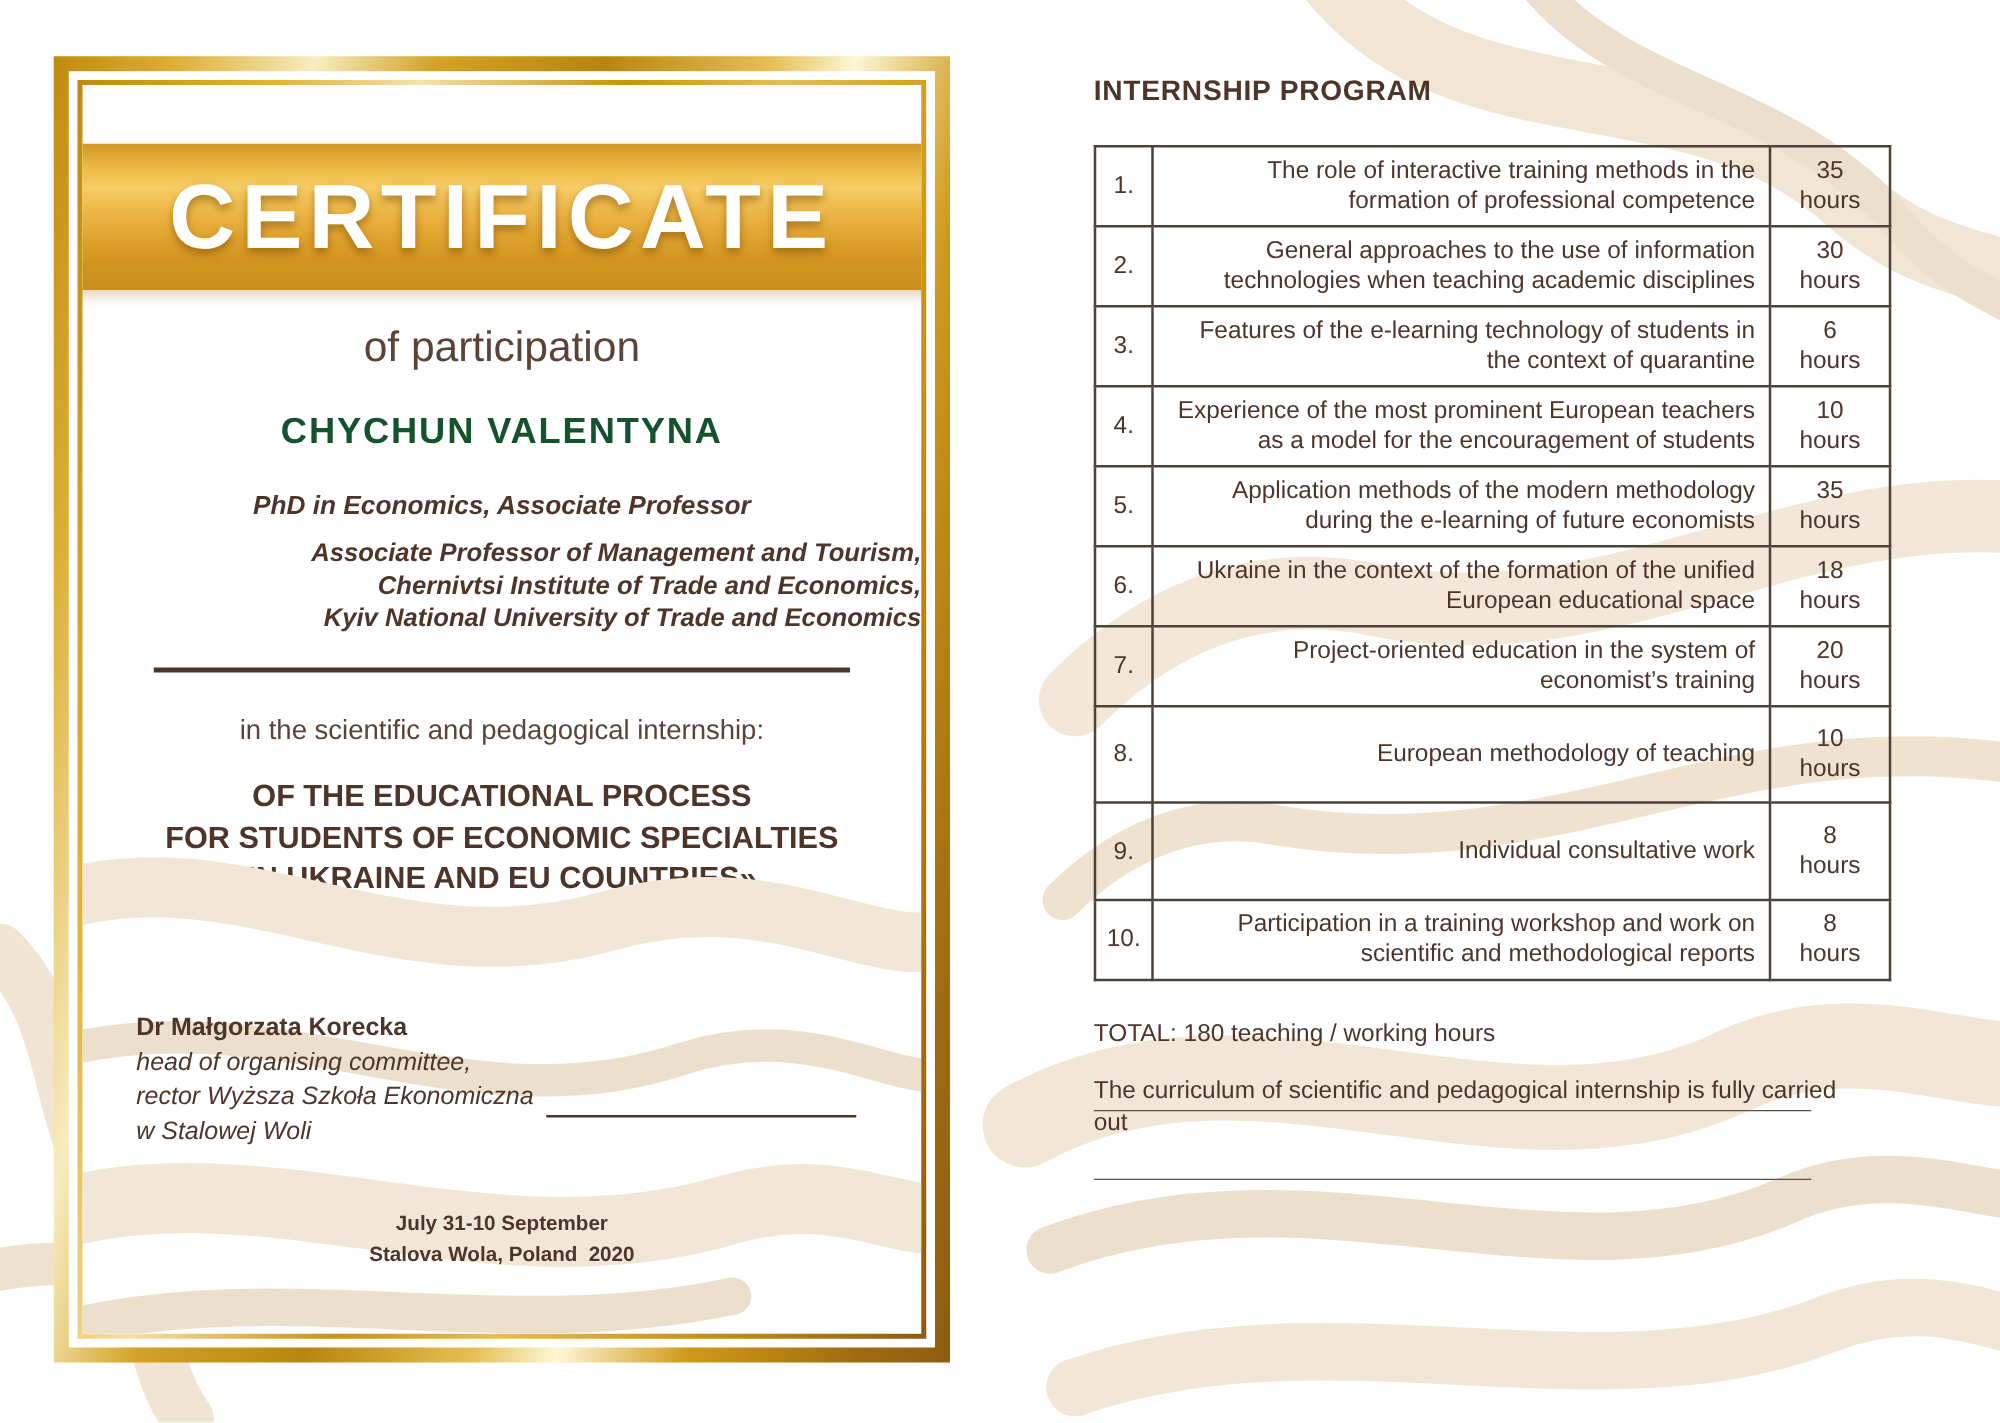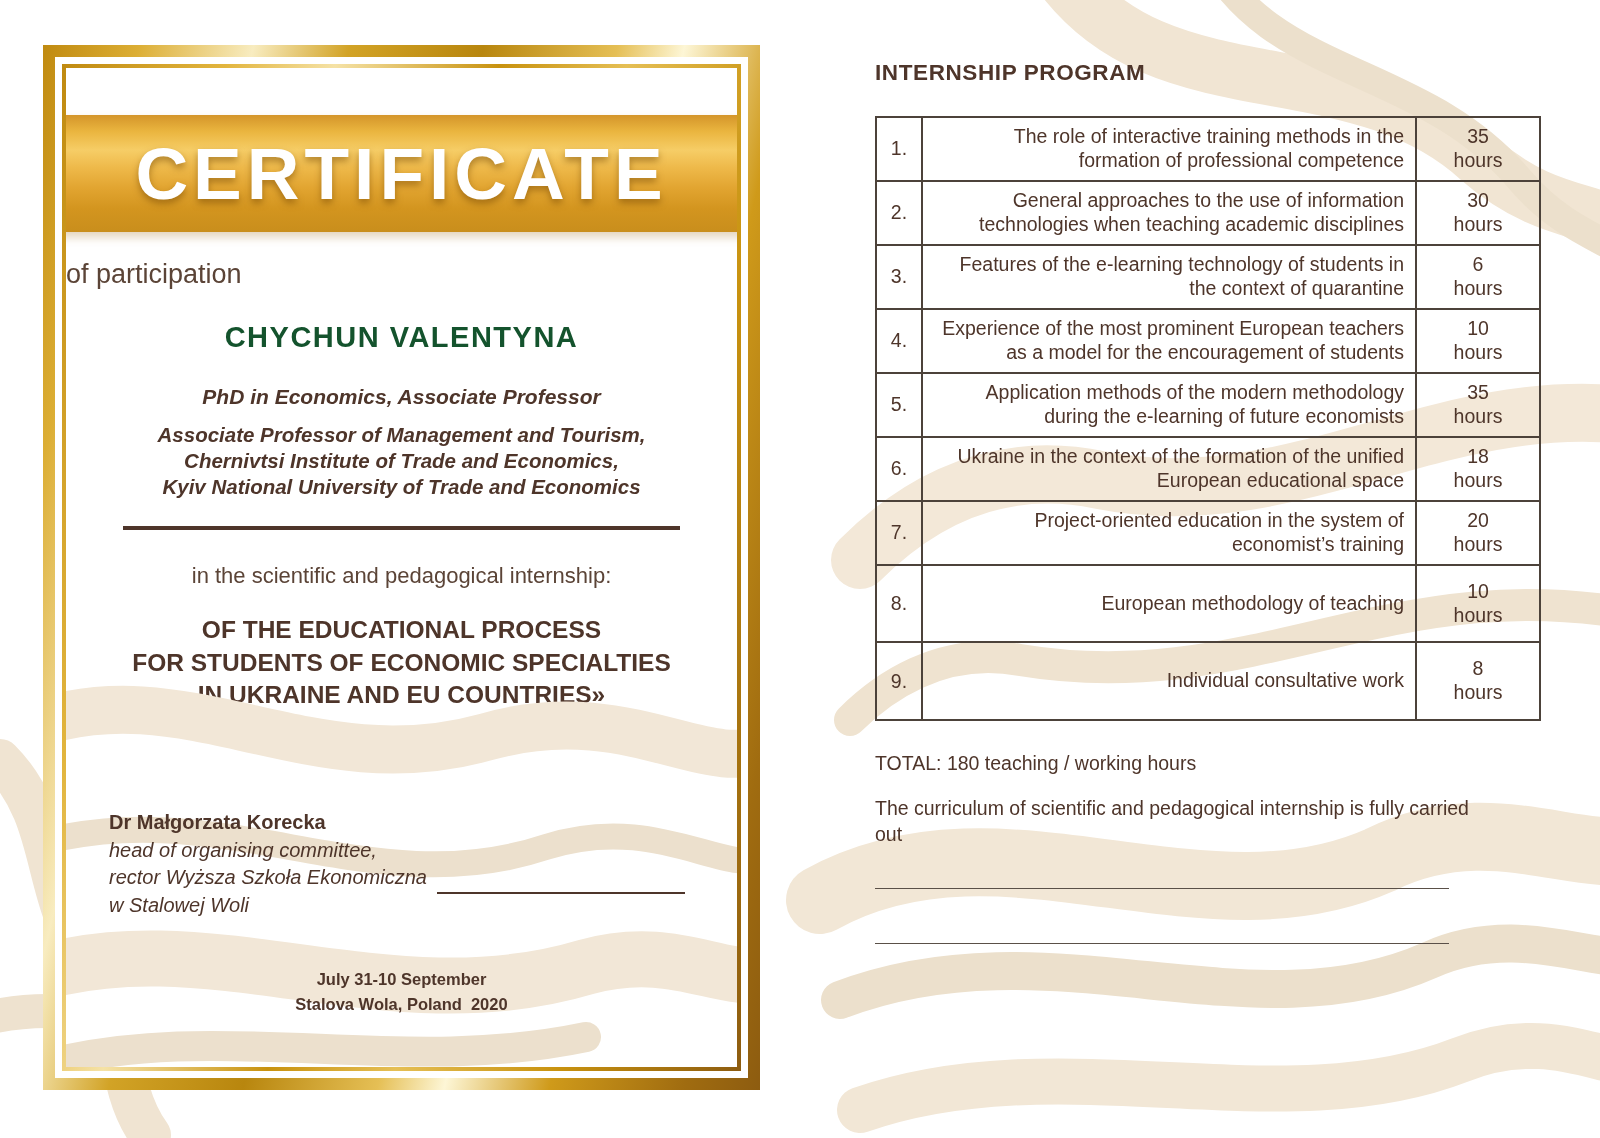--- a/index.html
+++ b/index.html
@@ -20,46 +20,46 @@
   .cert-marble{position:absolute;left:0;bottom:0;pointer-events:none;}
 
   .banner{position:relative;margin:47px -11px 0 -11px;height:117px;
     display:flex;align-items:center;justify-content:center;
     background:linear-gradient(180deg,#d4952a 0%,#eab53f 14%,#f6cd66 30%,#eeb94a 45%,
       #e2a531 62%,#d3951f 80%,#c98e1c 100%);
     box-shadow:0 5px 9px rgba(150,95,10,0.28);text-align:center;}
   .banner-title{margin:0;font-size:73px;font-weight:bold;color:#ffffff;letter-spacing:5px;
     text-shadow:0 4px 7px rgba(120,72,4,0.55);white-space:nowrap;}
 
-  .subtitle{margin-top:27px;font-size:27px;color:#5b4437;}
+  .subtitle{margin-top:27px;text-align:center;font-size:34px;color:#5b4437;}
   .recipient{margin-top:31px;text-align:center;font-size:29px;font-weight:bold;
     letter-spacing:1.5px;color:#14532d;}
   .degree{margin-top:31px;text-align:center;font-size:21px;font-weight:bold;font-style:italic;}
-  .affiliation{margin-top:13px;text-align:center;font-size:20.5px;font-weight:bold;
+  .affiliation{margin-top:13px;text-align:right;font-size:20.5px;font-weight:bold;
     font-style:italic;line-height:1.26;}
   .divider{margin:27px auto 0 auto;width:557px;height:4px;background:#4e352a;}
   .intro{margin-top:33px;text-align:center;font-size:22px;color:#5b4437;}
   .cert-title{margin-top:25px;text-align:center;font-size:24.5px;font-weight:bold;line-height:1.32;}
 
   .signatory{position:absolute;left:43px;top:741px;font-size:20px;line-height:1.38;}
   .signatory-name{font-weight:bold;}
   .signatory-role{font-style:italic;}
   .sig-line{position:absolute;left:371px;top:824px;width:248px;border-top:2px solid #4e352a;}
   .dates{position:absolute;left:0;right:0;top:899px;text-align:center;font-weight:bold;
     font-size:16.5px;line-height:1.5;}
   .year-gap{display:inline-block;width:9px;}
 
   
   .program{position:absolute;left:875px;top:50px;width:628px;margin-top:10px;}
   .program-heading{margin:0;font-size:22.5px;font-weight:bold;letter-spacing:0.6px;color:#4e352a;}
   .program-table{margin-top:30px;width:622px;border-collapse:collapse;table-layout:fixed;}
   .program-table td{border:2px solid #4c423a;font-size:19.5px;color:#4e352a;vertical-align:middle;text-align:right;}
   td.cell-num{width:42px;text-align:center;}
   td.cell-topic{width:470px;padding:7px 11px;line-height:1.23;}
-  td.cell-hours{width:90px;text-align:center;line-height:1.22;padding:5px 16px;}
+  td.cell-hours{width:90px;text-align:center;line-height:1.22;padding:5px 2px;}
   .program-table tr:nth-child(8) td,.program-table tr:nth-child(9) td{padding-top:14px;padding-bottom:14px;}
   .total{margin:31px 0 0 0;font-size:19.5px;}
   .note{margin:21px 0 0 0;font-size:19.5px;width:600px;line-height:1.32;}
   .rule{position:absolute;left:0;width:574px;border-top:1.5px solid #5a5048;}
   .rule-1{top:828px;}
   .rule-2{top:883px;}
 </style>
 </head>
 <body>
 
@@ -212,20 +212,28 @@
           </td>
         </tr>
         <tr>
           <td class="cell-num">9.</td>
           <td class="cell-topic">Individual consultative work</td>
           <td class="cell-hours">
             <div>8</div>
             <div>hours</div>
           </td>
         </tr>
+        <tr>
+          <td class="cell-num">10.</td>
+          <td class="cell-topic">Participation in a training workshop and work on scientific and methodological reports</td>
+          <td class="cell-hours">
+            <div>8</div>
+            <div>hours</div>
+          </td>
+        </tr>
       </tbody>
     </table>
 
     <p class="total">TOTAL: 180 teaching / working hours</p>
     <p class="note">The curriculum of scientific and pedagogical internship is fully carried out</p>
 
     <div class="rule rule-1"></div>
     <div class="rule rule-2"></div>
   </div>
 

